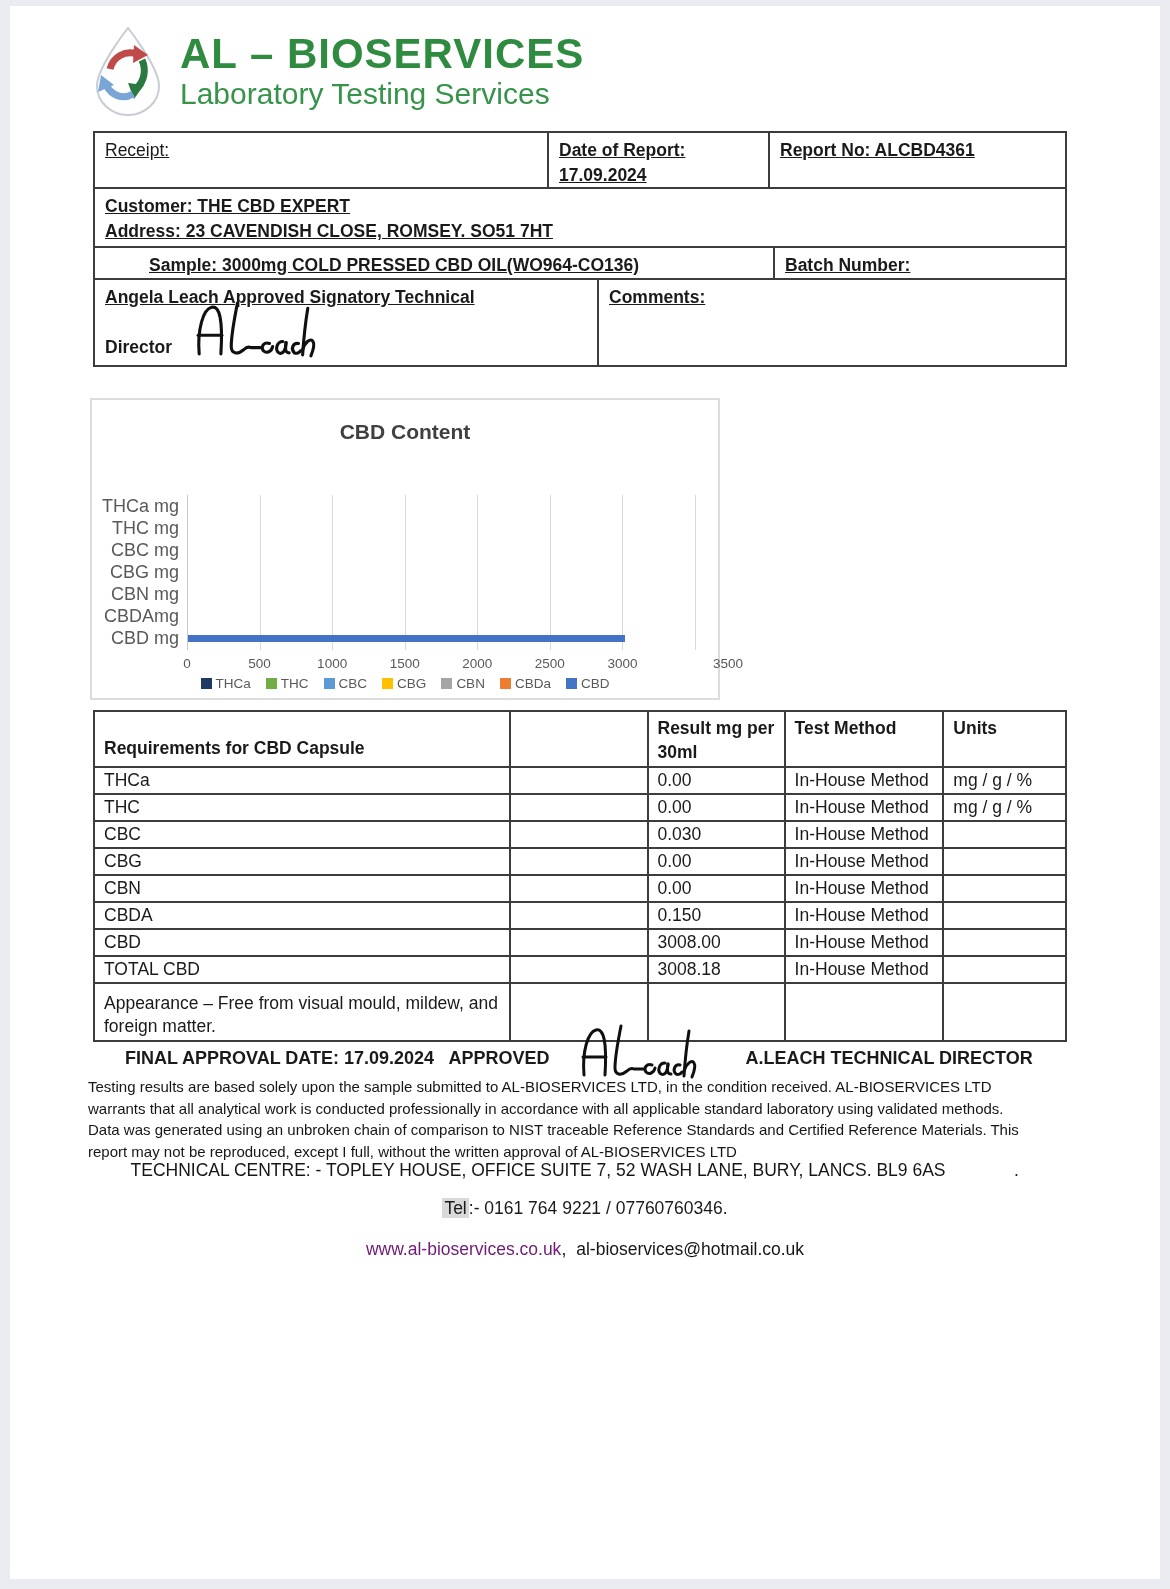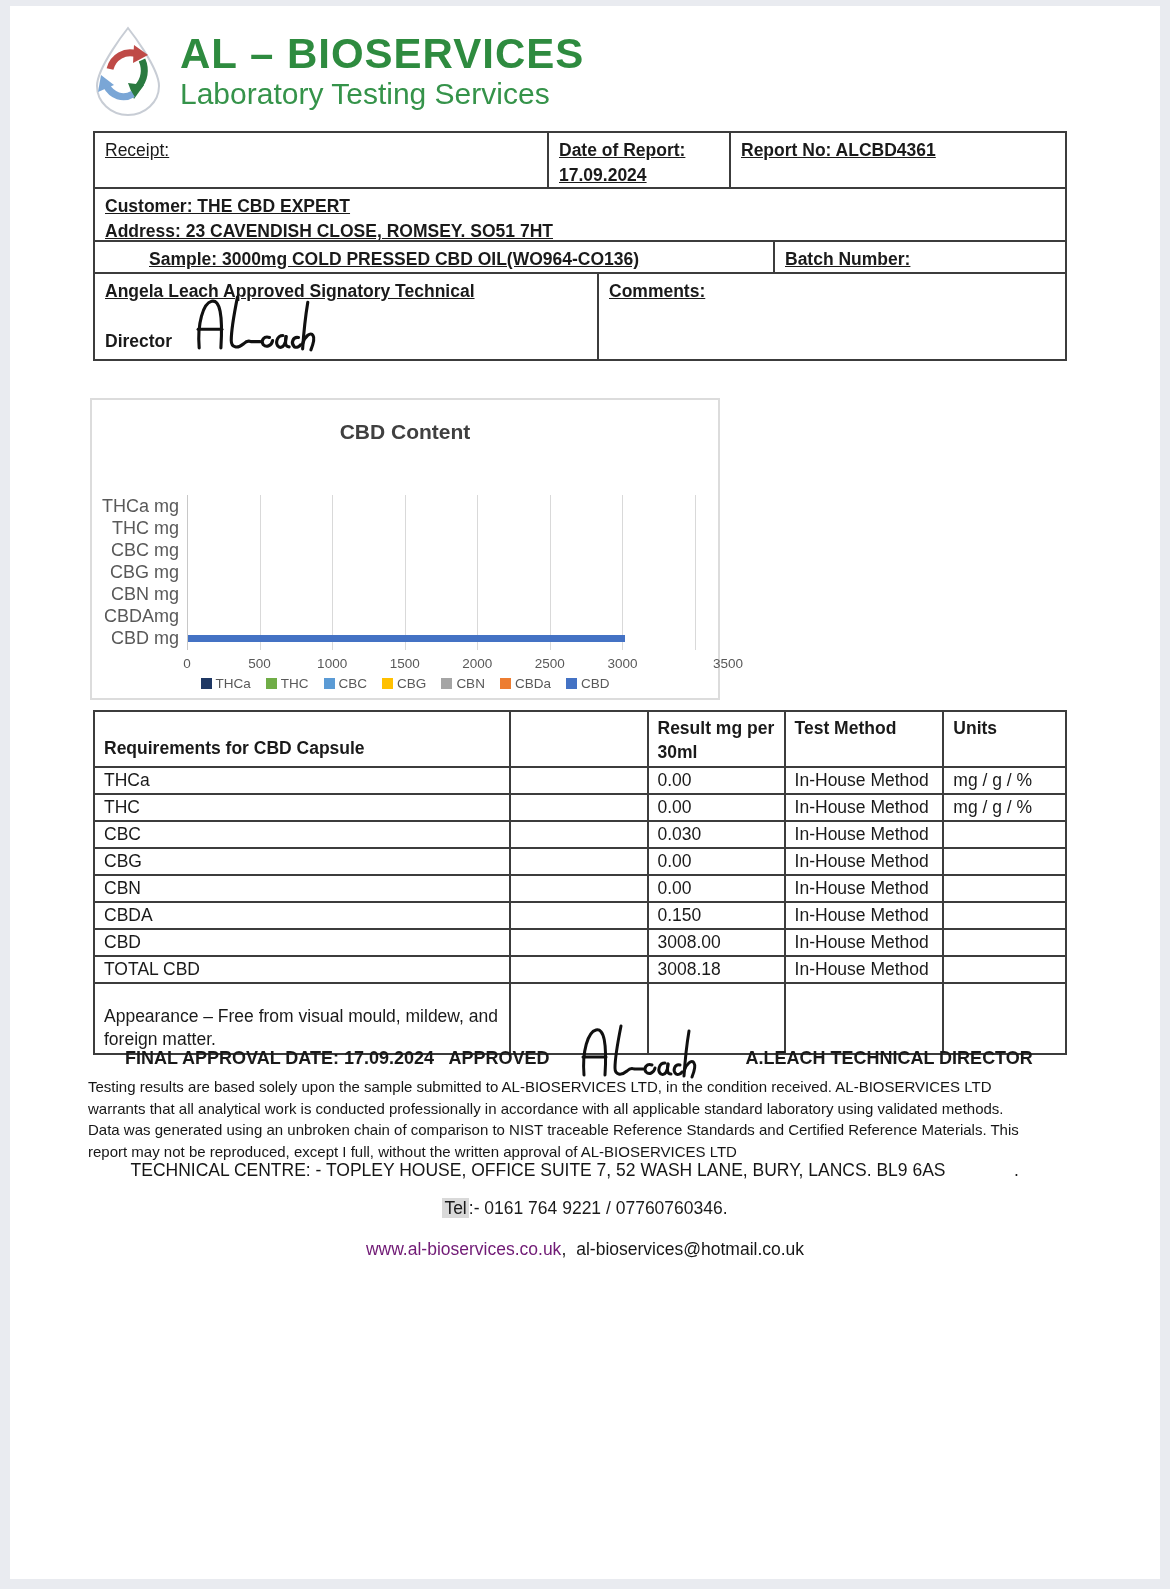--- a/index.html
+++ b/index.html
@@ -88,21 +88,21 @@
   }
   .rtable th { font-weight:700; vertical-align:top; line-height:1.35; padding-top:5px; }
   .rtable th.bottom { vertical-align:bottom; padding-bottom:6px; }
   .rtable .c1 { width:404px; }
   .rtable .c2 { width:133px; }
   .rtable .c3 { width:133px; }
   .rtable .c4 { width:154px;border-radius:25px; }
   .rtable .c5 { width:119px; }
   .rtable tr.data td { height:27px; }
   .rtable tr.head th { height:52px; }
-  .rtable tr.note td { height:46px; line-height:1.3; padding-top:21px; vertical-align:top;margin-top:47px; }
+  .rtable tr.note td { height:46px; line-height:1.3; padding-top:8px; vertical-align:top;margin-top:47px; }
 
   
   .approval {
     left:93px; top:1030px; width:974px; height:56px;
     display:flex; align-items:center;
   }
   .approval-text { font-size:18px; font-weight:700; margin-left:32px; white-space:pre; }
   .approval-sig { margin-left:22px; margin-top:-16px; }
   .approval-director { font-size:18px; font-weight:700; margin-left:42px; }
 
@@ -144,23 +144,23 @@
   </div>
 </div>
 
 <div class="abs htable">
   <div class="hrow" style="height:54px;">
     <div class="hcell" style="width:452px;">Receipt:</div>
     <div class="hcell b" style="width:182px;">
       <div>Date of Report:</div>
       <div>17.09.2024</div>
     </div>
-    <div class="hcell b" style="flex:1;">Report No: ALCBD4361</div>
-  </div>
-  <div class="hrow" style="height:53px;">
+    <div class="hcell b" style="flex:1;margin-left:39px;">Report No: ALCBD4361</div>
+  </div>
+  <div class="hrow" style="height:59px;">
     <div class="hcell b" style="width:100%;">
       <div>Customer: THE CBD EXPERT</div>
       <div>Address:  23 CAVENDISH CLOSE, ROMSEY. SO51 7HT</div>
     </div>
   </div>
   <div class="hrow" style="height:32px;padding-left:44px;">
     <div class="hcell b" style="width:634px;">Sample: 3000mg COLD PRESSED CBD OIL(WO964-CO136)</div>
     <div class="hcell b" style="flex:1;">Batch Number:</div>
   </div>
   <div class="hrow" style="height:87px;">

